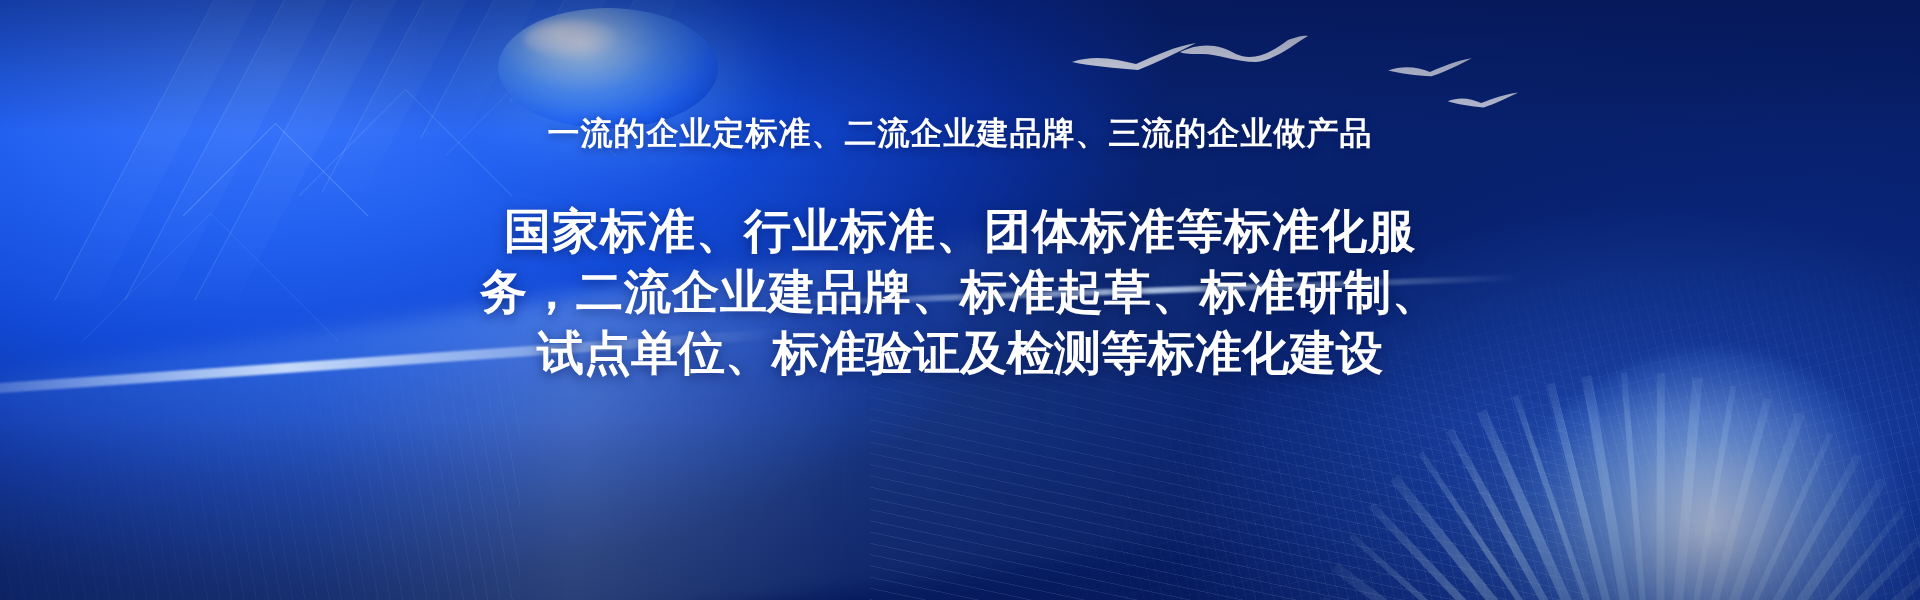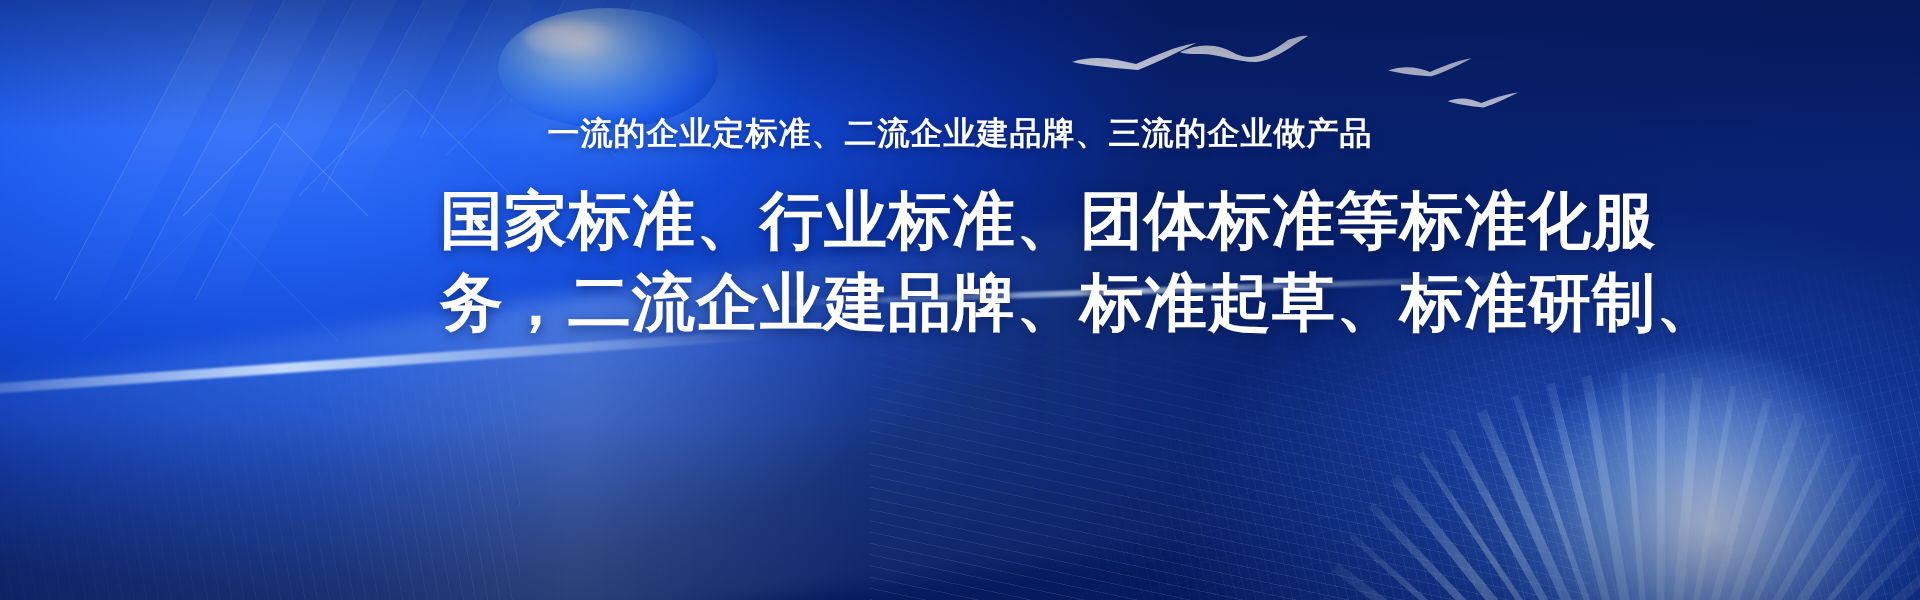--- a/index.html
+++ b/index.html
@@ -199,25 +199,25 @@
   .headline {
     margin-top: 112px;
     color: #ffffff;
     font-size: 32px;
     font-weight: 700;
     letter-spacing: 1px;
     white-space: nowrap;
     text-shadow: 0 2px 8px rgba(3,18,72,.55);
   }
   .body-block {
-    margin-top: 24px;
+    margin-top: 44px;
     width: 1040px;
     text-align: center;
     color: #ffffff;
-    font-size: 63px;
+    font-size: 47px;
     font-weight: 700;
     line-height: 1.30;
     letter-spacing: 1px;
     text-shadow: 0 3px 12px rgba(3,18,72,.55);
   }
   .body-block .ln { display: block; white-space: nowrap; }
   .body-block .ln.l2,
   .body-block .ln.l3 { letter-spacing: 0px; }
 </style>
 </head>
@@ -306,15 +306,16 @@
     </svg>
   </div>
 
   <div class="bg-vignette"></div>
 
   <div class="content">
     <div class="headline">一流的企业定标准、二流企业建品牌、三流的企业做产品</div>
     <div class="body-block">
       <span class="ln l0">国家标准、行业标准、团体标准等标准化服</span>
       <span class="ln l1">务，二流企业建品牌、标准起草、标准研制、</span>
+      <span class="ln l3">试点单位、标准验证及检测等标准化建设</span>
     </div>
   </div>
 </div>
 
 </body></html>

